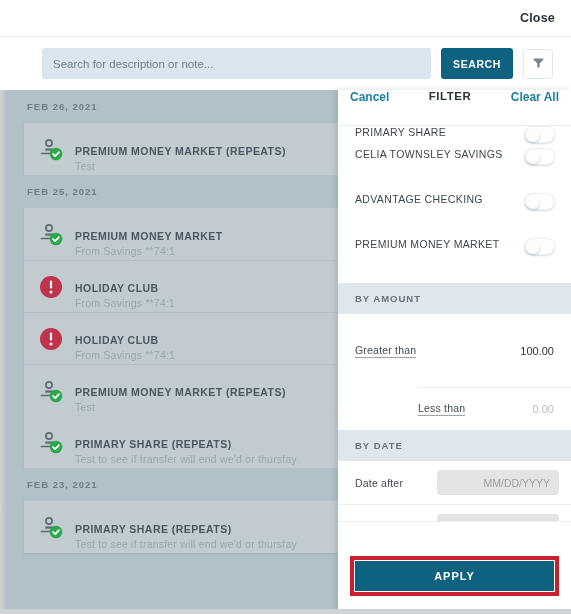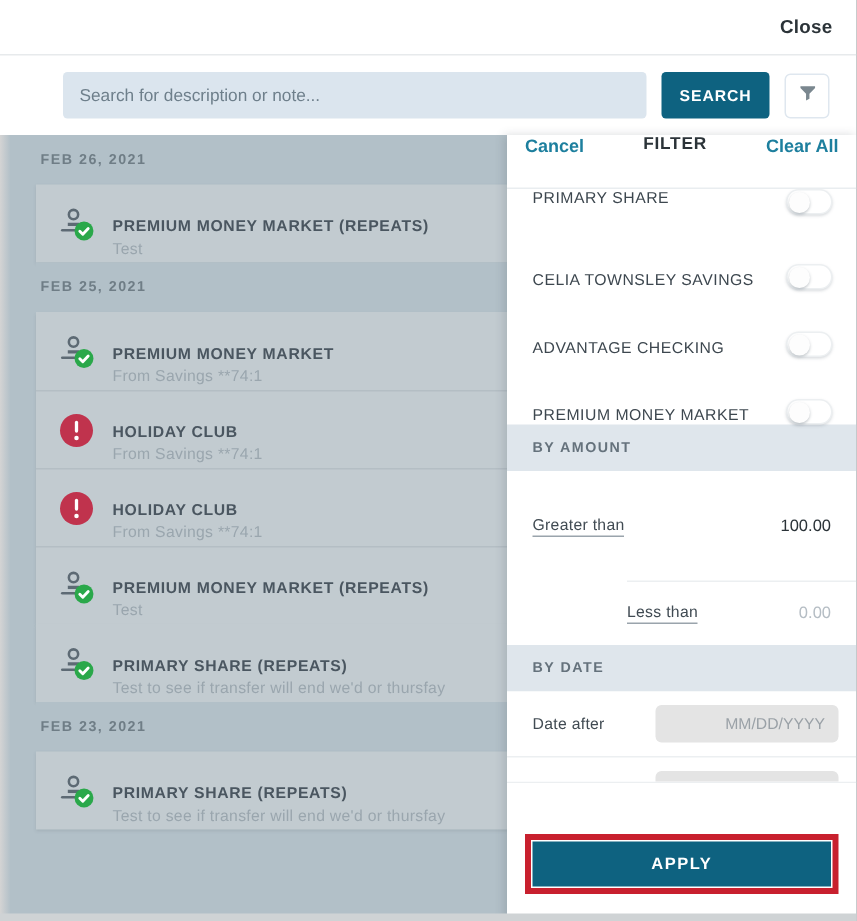--- a/index.html
+++ b/index.html
@@ -9,21 +9,21 @@
     height: 614px;
     background: #ffffff;
     font-family: "Liberation Sans", sans-serif;
     overflow: hidden;
   }
 
   #app {
     position: relative;
     width: 571px;
     height: 614px;
-    background: #404040;
+    background: #6d28d9;
     overflow: hidden;
   }
 
   
   .topbar {
     position: absolute;
     left: 0; top: 0;
     width: 571px;
     height: 36px;
     background: #ffffff;
@@ -197,21 +197,21 @@
 
   .filter-body {
     flex: 1 1 auto;
     overflow: hidden;
     position: relative;
   }
 
   .acct-list { background: #ffffff; }
   .acct-row {
     display: flex;
-    align-items: flex-end;
+    align-items: flex-start;
     justify-content: space-between;
     height: 45px;
     padding: 0 16px 0 17px;
   }
   .acct-row.clipped { height: 22px; align-items: flex-start; overflow: hidden; }
   .acct-label {
     font-size: 10.5px;
     color: #3d474f;
     letter-spacing: .35px;
   }

